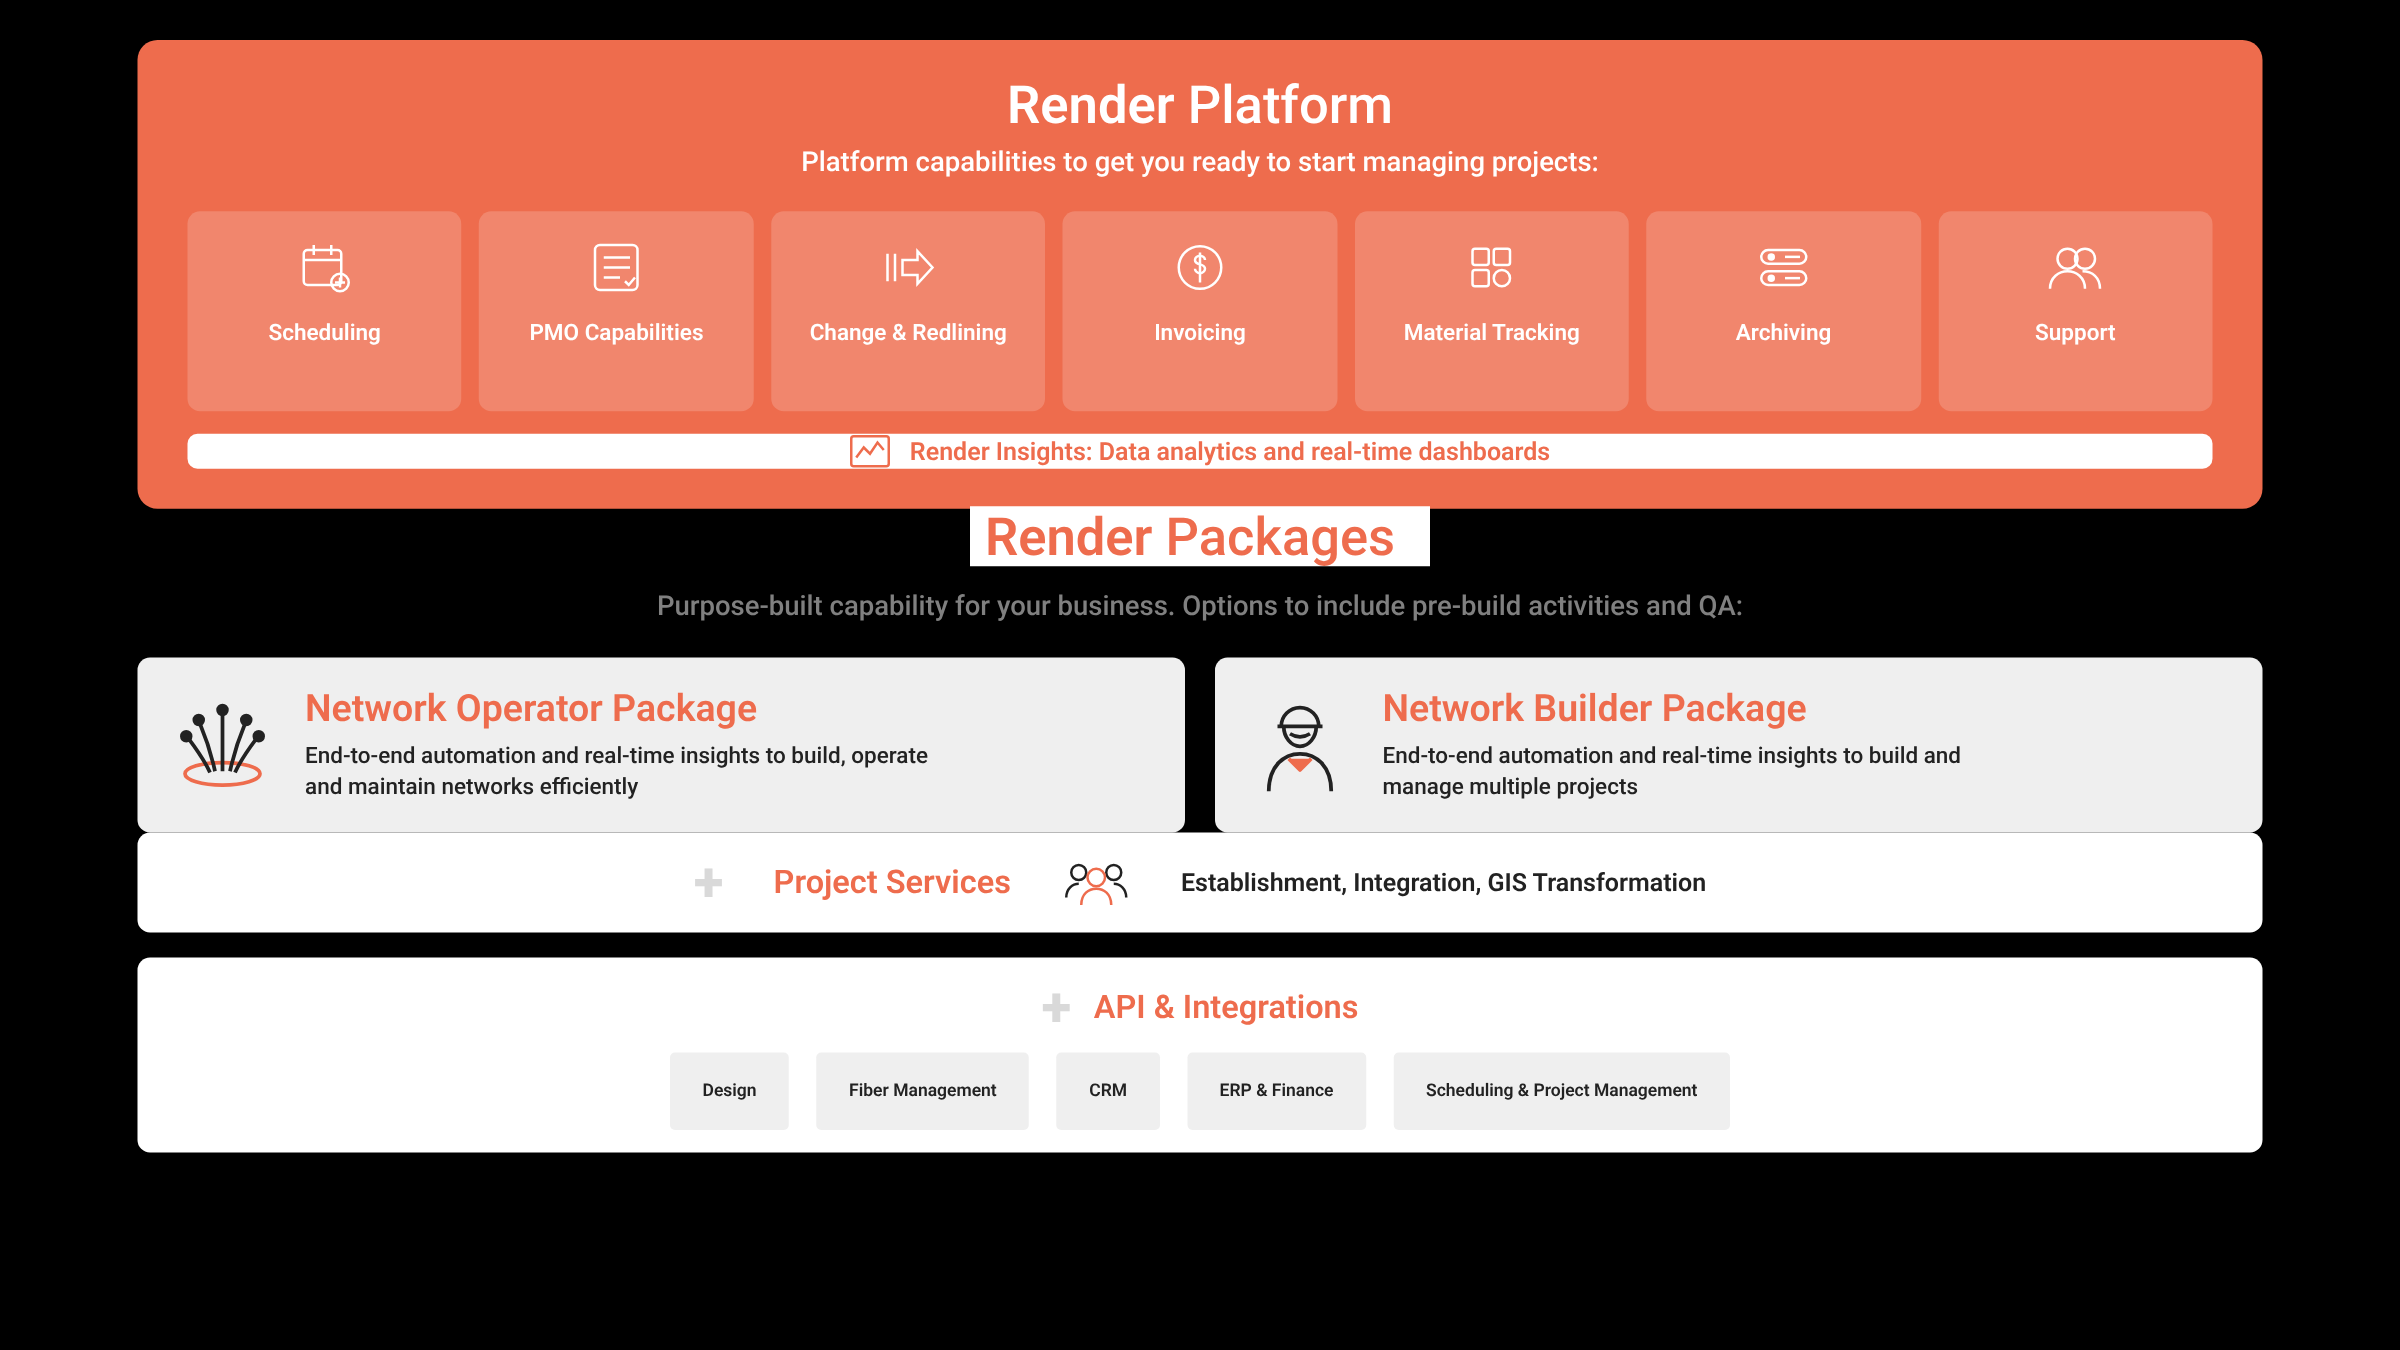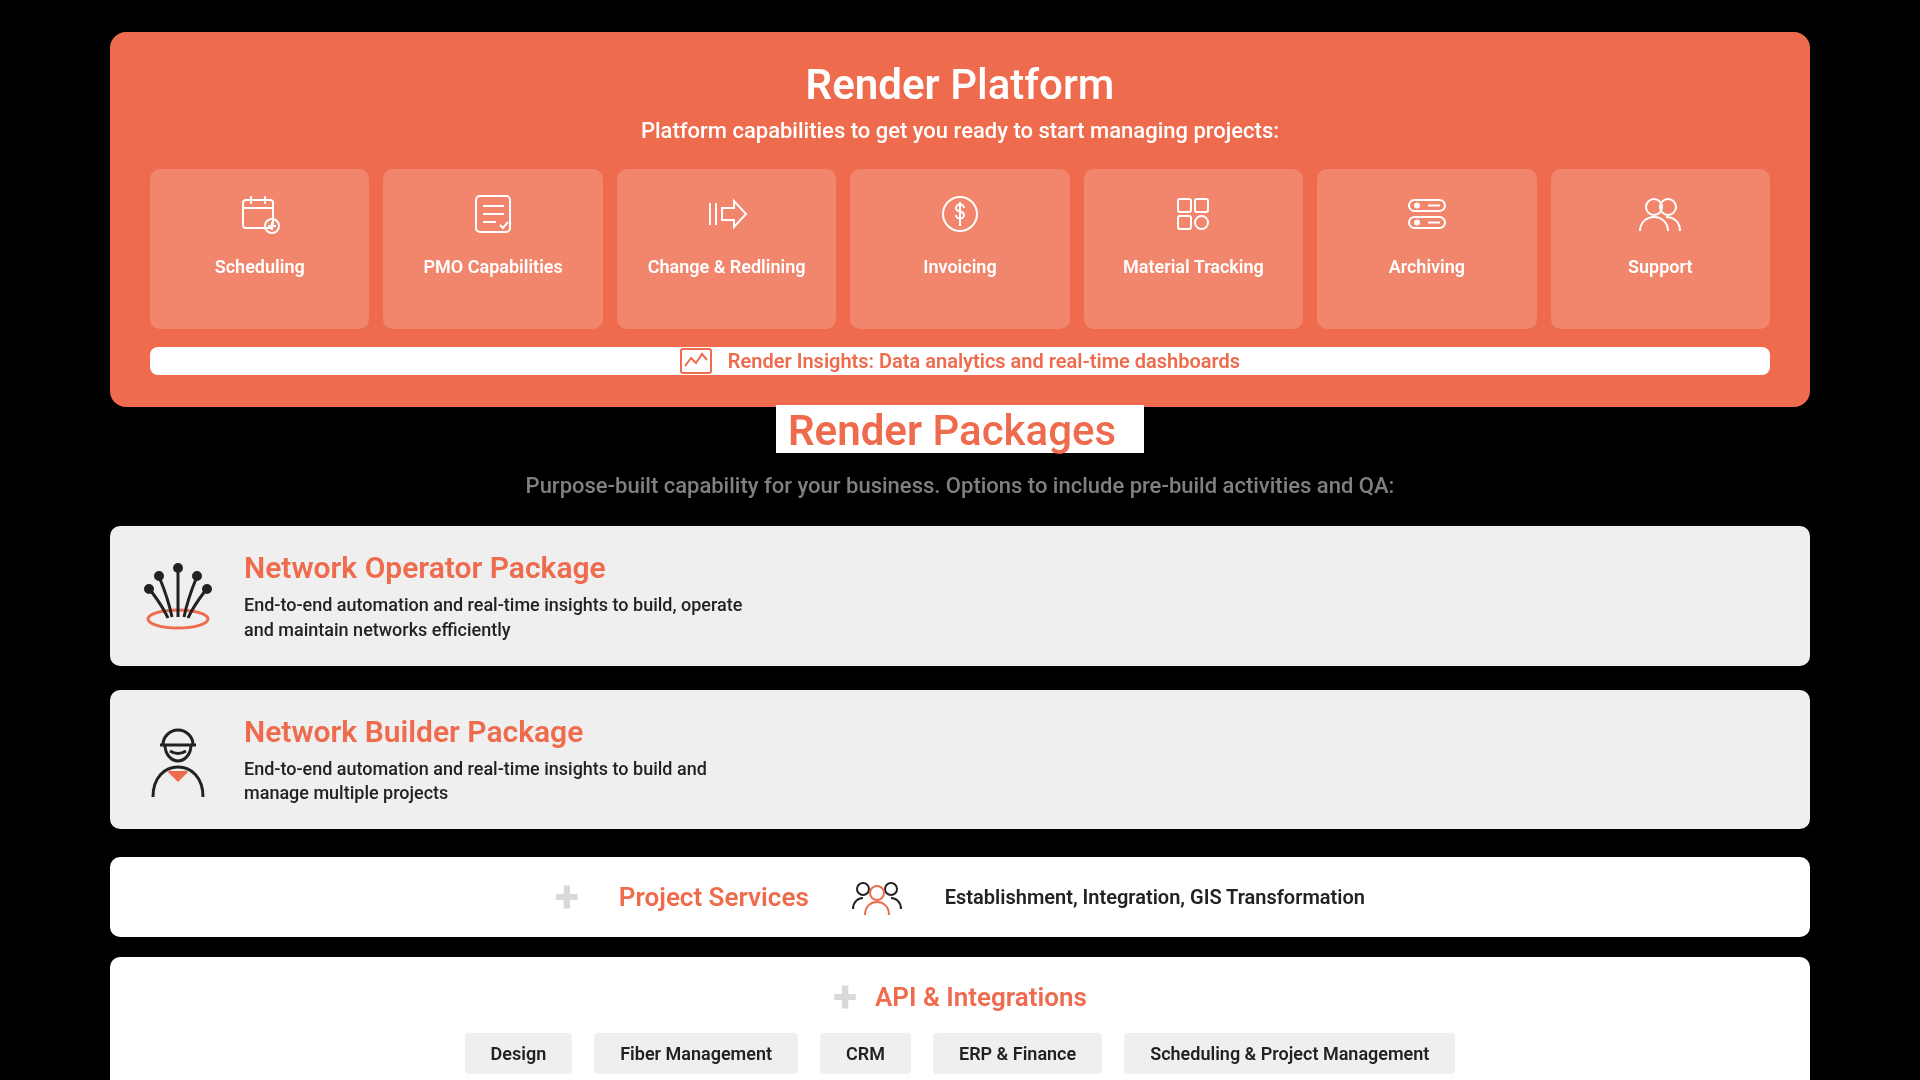--- a/index.html
+++ b/index.html
@@ -102,22 +102,20 @@
   .packages-subtitle {
     color: #808080;
     font-size: 22px;
     font-weight: 500;
     margin-top: 20px;
     margin-bottom: 28px;
   }
   .pkg-row {
     display: flex;
     gap: 24px;
-    margin-bottom: 28px;
-    flex-direction: column;
   }
   .pkg-card {
     flex: 1 1 0;
     background: #EFEFEF;
     border-radius: 10px;
     padding: 24px 28px;
     display: flex;
     align-items: center;
     gap: 26px;
   }
@@ -167,23 +165,23 @@
 
   .api-header {
     display:flex; align-items:center; justify-content:center; gap:18px; margin-bottom:14px;
   }
   .api-title { color:#EE6C4D; font-size:26px; font-weight:600; }
   .tag-row {
     display:flex; gap:22px; justify-content:center; flex-wrap:wrap;
   }
   .tag {
     background:#efefef;
-    padding:10px 26px;
+    padding:23px 26px;
     border-radius:4px;
-    font-size:18px;
+    font-size:14px;
     font-weight:600;
     color:#222;
   }
 
   
   .brand-r { display:inline-block; position:relative; }
   svg { overflow: visible; }
 </style>
 </head>
 <body>

